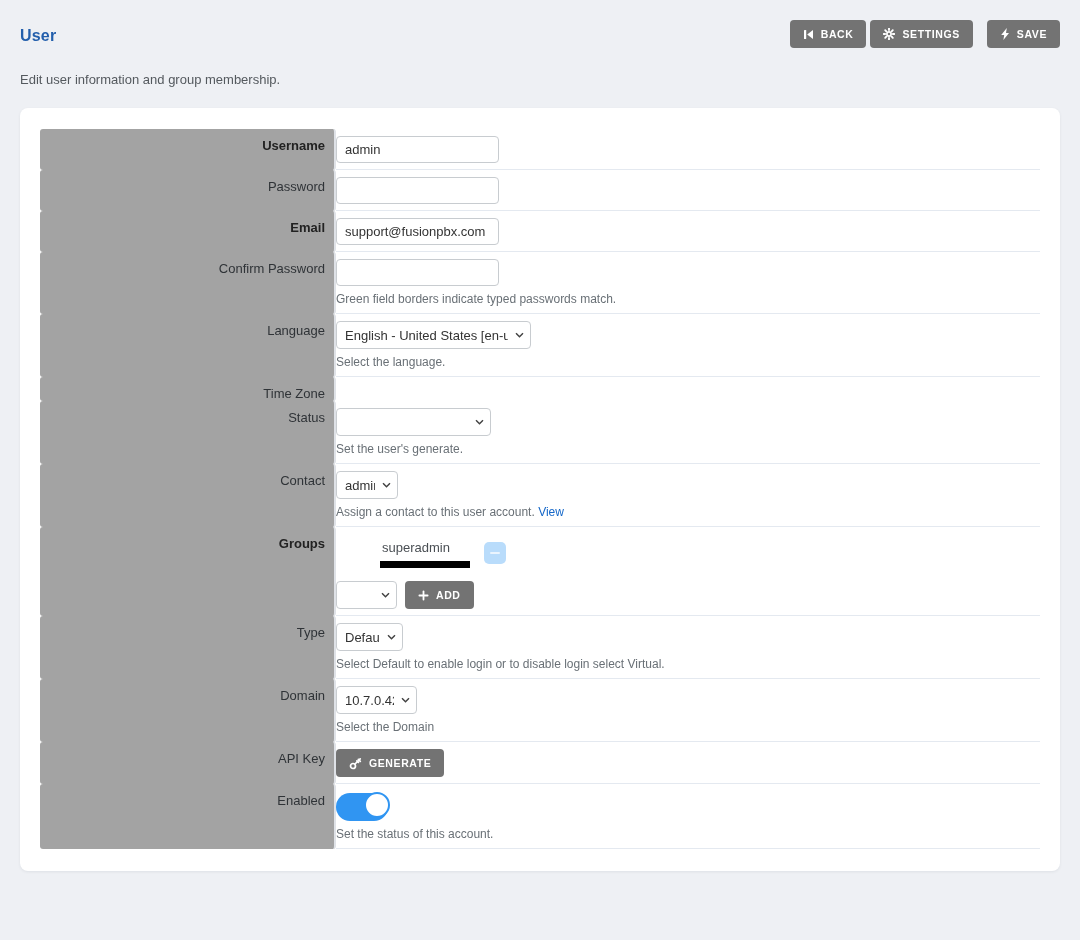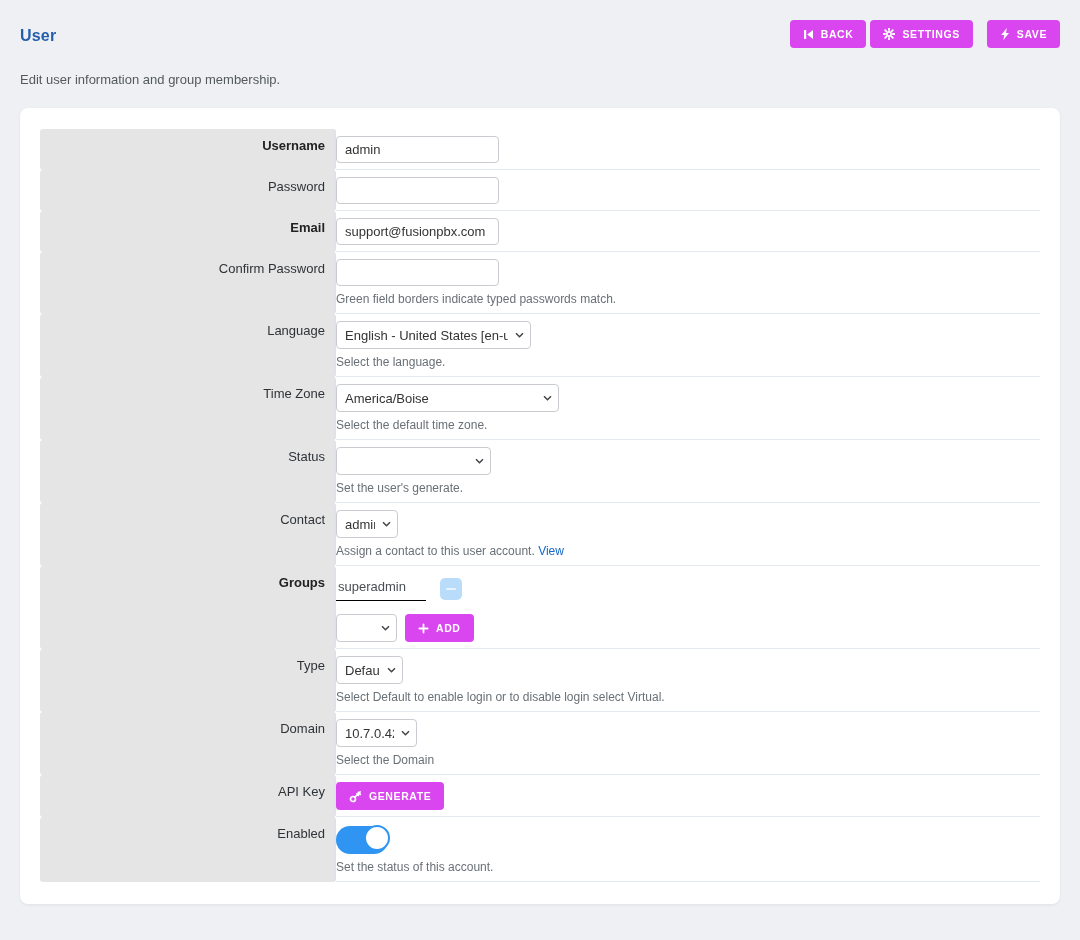--- a/index.html
+++ b/index.html
@@ -12,42 +12,42 @@
   }
 
   
   .header { padding: 27px 20px 0 20px; position: relative; }
   .page-title { font-size: 16px; font-weight: bold; color: #235fac; letter-spacing: .2px; }
   .page-subtitle { margin-top: 27px; font-size: 13px; color: #54595e; }
 
   .toolbar { position: absolute; top: 20px; right: 20px; display: flex; align-items: center; }
   .btn {
     display: inline-flex; align-items: center; gap: 7px;
-    background: #d946ef; color: #fff; border: none; cursor: pointer;
+    background: #737373; color: #fff; border: none; cursor: pointer;
     height: 28px; padding: 0 13px; border-radius: 4px;
     font-family: "Liberation Sans", sans-serif;
     font-size: 10.5px; font-weight: bold; letter-spacing: .6px;
   }
   .btn + .btn { margin-left: 4px; }
   .btn.save { margin-left: 14px; }
   .btn-icon { display: inline-flex; align-items: center; }
 
   
   .card {
     margin: 21px 20px 0 20px;
     background: #fff;
     border-radius: 8px;
     box-shadow: 0 1px 3px rgba(40,50,70,.08);
     padding: 21px 20px 22px 20px;
   }
 
   .form-row { display: flex; align-items: stretch; }
   .label-cell {
     flex: 0 0 296px;
-    background: #e5e5e5;
+    background: #a3a3a3;
     border-right: 2px solid #dfe2e7;
     border-radius: 3px;
     text-align: right;
     padding: 9px 9px 0 0;
     font-size: 13px;
     color: #2f3337;
   }
   .label-cell.required { font-weight: bold; color: #222; }
   .content-cell {
     flex: 1 1 auto;
@@ -76,22 +76,22 @@
     outline: none; cursor: pointer; width: 100%;
   }
   .chev { position: absolute; right: 7px; top: 50%; transform: translateY(-45%); pointer-events: none; display: inline-flex; }
   .w195 { width: 195px; } .w223 { width: 223px; } .w155 { width: 155px; }
   .w62 { width: 62px; } .w61 { width: 61px; } .w67 { width: 67px; } .w81 { width: 81px; }
 
   
   .member-line { display: flex; align-items: center; gap: 14px; margin-top: 3px; }
   .member-name {
     display: inline-block; width: 90px;
-    border-bottom: 1px solid #000000;
-    font-size: 13px; color: #4a4f54; padding: 3px 2px 6px 2px;
+    border-bottom: 7px solid #000000;
+    font-size: 13px; color: #4a4f54; padding: 3px 2px 6px 2px; margin-left: 44px;
   }
   .minus-btn {
     width: 22px; height: 22px; border: none; border-radius: 5px;
     background: #b9dcfb; cursor: pointer; position: relative;
   }
   .minus-glyph { position: absolute; left: 50%; top: 50%; transform: translate(-50%,-50%); width: 10px; height: 2px; background: #eaf4fe; border-radius: 1px; display: block; }
   .group-add-line { display: flex; align-items: flex-start; gap: 8px; margin-top: 13px; }
 
   
   .toggle { position: relative; width: 52px; height: 28px; border-radius: 14px; background: #3095f2; cursor: pointer; margin-top: 2px; }
@@ -183,31 +183,20 @@
               <path d="M1 1l3.5 3.5L8 1" stroke="#444" stroke-width="1.5"></path>
             </svg>
           </span>
       </span>
       <div class="hint">Select the language.</div>
     </div>
   </div>
 
   <div class="form-row">
     <div class="label-cell">Time Zone</div>
-    <div class="content-cell">
-      <span class="select-wrap w223">
-        <select class="select"><option>America/Boise</option></select>
-        <span class="chev">
-            <svg width="9" height="6" viewBox="0 0 9 6" fill="none">
-              <path d="M1 1l3.5 3.5L8 1" stroke="#444" stroke-width="1.5"></path>
-            </svg>
-          </span>
-      </span>
-      <div class="hint">Select the default time zone.</div>
-    </div>
   </div>
 
   <div class="form-row">
     <div class="label-cell">Status</div>
     <div class="content-cell">
       <span class="select-wrap w155">
         <select class="select"><option></option></select>
         <span class="chev">
             <svg width="9" height="6" viewBox="0 0 9 6" fill="none">
               <path d="M1 1l3.5 3.5L8 1" stroke="#444" stroke-width="1.5"></path>

